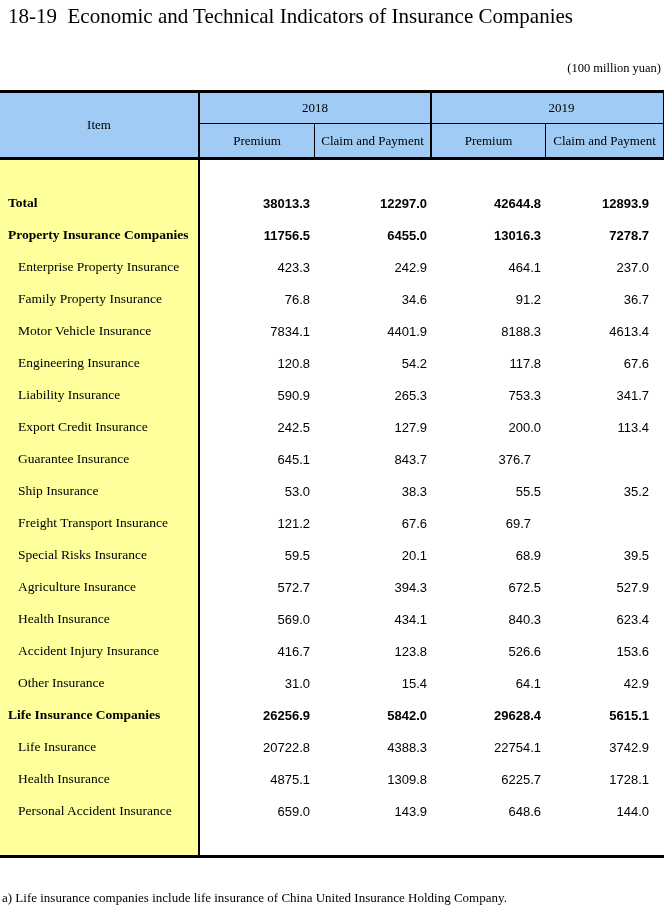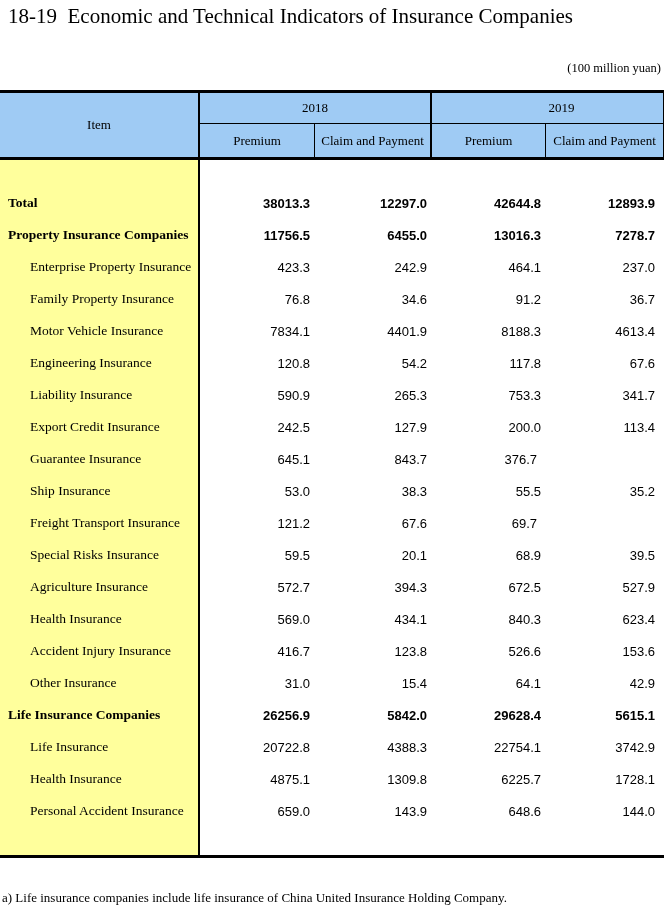--- a/index.html
+++ b/index.html
@@ -38,27 +38,27 @@
     display:grid; grid-template-columns:200px 115px 117px 114px 118px;
     flex:0 0 32px; height:32px;
   }
   .row.spacer-top { flex:0 0 27px; height:27px; }
   .row.spacer-bottom { flex:1 1 auto; height:auto; }
   .cell { box-sizing:border-box; display:flex; align-items:center; overflow:hidden; }
   .cell.label {
     background:var(--item-bg); border-right:2px solid var(--border);
     padding-left:8px; font-size:13.5px;
   }
-  .row.indent .cell.label { padding-left:30px;font-family:Liberation Serif, serif; }
+  .row.indent .cell.label { padding-left:18px;font-family:Liberation Serif, serif; }
   .row.bold { font-weight:bold; }
   .cell.num {
     justify-content:flex-end; font-family:"Liberation Sans", sans-serif;
     font-size:13px; padding-right:5px;
   }
-  .cell.num.last { padding-right:9px;text-align:right; }
+  .cell.num.last { padding-right:15px;text-align:right; }
 
   .footnote { position:absolute; top:890px; left:2px; font-size:13px; }
 </style>
 </head>
 <body>
 
 <div class="page" style="--header-bg: #9FCBF4; --item-bg: #FFFF9C; --border: #000000;">
 
   <div class="title">18-19&nbsp; Economic and Technical Indicators of Insurance Companies</div>
   <div class="unit-note">(100 million yuan)</div>

